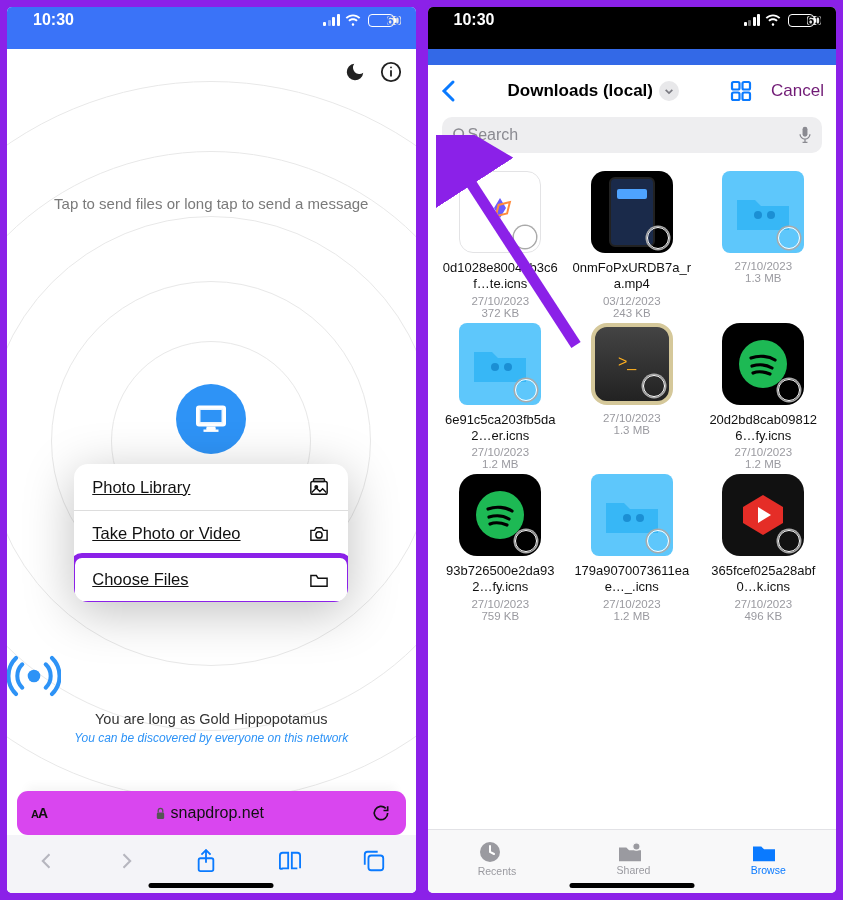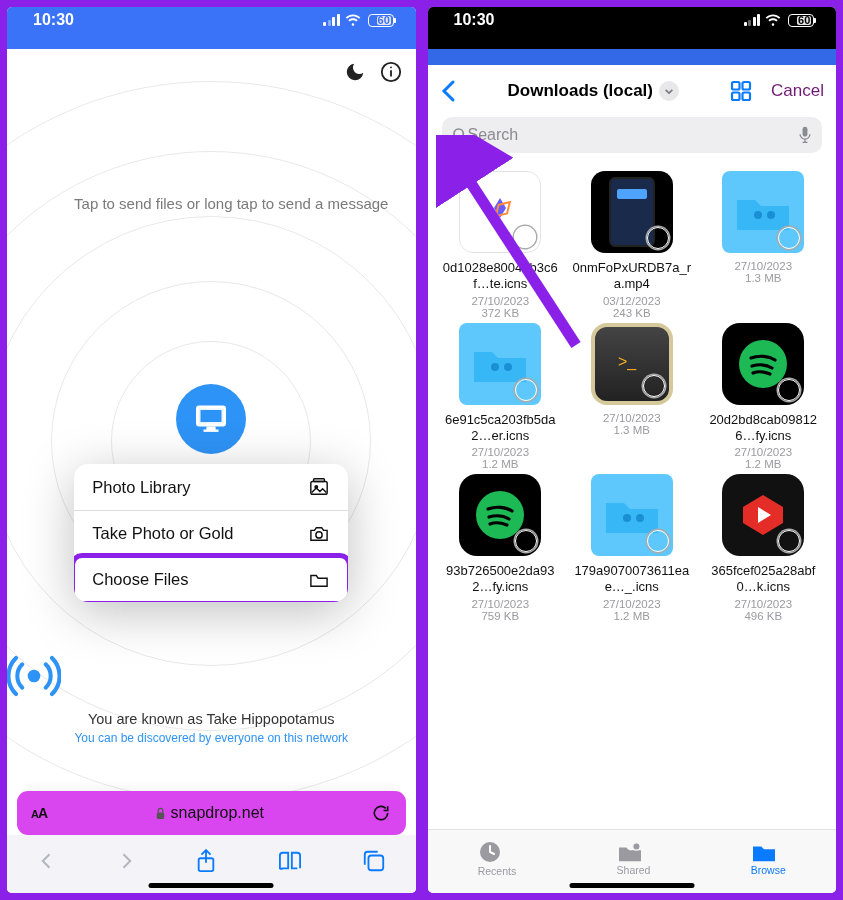--- a/index.html
+++ b/index.html
@@ -11,41 +11,41 @@
   .status-right { display: flex; align-items: center; gap: 5px; }
   .signal { display:inline-flex; align-items:flex-end; gap:1.5px; }
   .signal span { width:3px; background:#fff; border-radius:1px; }
   .signal span:nth-child(1){height:4px}
   .signal span:nth-child(2){height:6px;opacity:.4}
   .signal span:nth-child(3){height:9px}
   .signal span:nth-child(4){height:12px}
   .wifi-ic { width:16px; height:12px; }
   .battery { border:1.5px solid #fff; border-radius:4px; width:26px; height:13px; position:relative; margin-left:2px; display:flex; align-items:center; }
   .battery::after { content:""; position:absolute; right:-3px; top:3.5px; width:2px; height:5px; background:#fff; border-radius:0 1px 1px 0; }
-  .battery-fill { background:#e5e5e5; height:9px; width:60%; margin-left:8px; border-radius:2px; display:flex; align-items:center; justify-content:center; font-size:11px; font-weight:700; color:#3a73f8; }
+  .battery-fill { background:#e5e5e5; height:9px; width:60%; margin-left:18px; border-radius:2px; display:flex; align-items:center; justify-content:center; font-size:13px; font-weight:700; color:#3a73f8; }
   .phone.right .battery-fill { color:#000; }
   .left-content { flex:1; background:#fff; position:relative; overflow:hidden; }
   .rings { position:absolute; top:50%; left:50%; transform:translate(-50%,-30px); }
   .rings div { position:absolute; border:1px solid #e8e8e8; border-radius:50%; left:50%; top:50%; transform:translate(-50%,-50%); }
   .rings div:nth-child(1){width:200px;height:200px}
   .rings div:nth-child(2){width:320px;height:320px}
   .rings div:nth-child(3){width:450px;height:450px}
   .rings div:nth-child(4){width:580px;height:580px}
   .rings div:nth-child(5){width:720px;height:720px}
   .top-ctrls { position:absolute; top:12px; right:14px; display:flex; gap:14px; align-items:center; }
-  .hint-text { position:absolute; top:146px; width:100%; text-align:center; color:#7a7a7a; font-size:15px;margin-left:20px; }
+  .hint-text { position:absolute; top:146px; width:100%; text-align:center; color:#7a7a7a; font-size:15px; }
   .device { position:absolute; top:335px; left:50%; transform:translateX(-50%); width:70px; height:70px; background:#2e93f6; border-radius:50%; display:flex; align-items:center; justify-content:center; }
   .menu { position:absolute; top:415px; left:50%; transform:translateX(-50%); width:274px; background:#fff; border-radius:14px; box-shadow:0 10px 50px rgba(0,0,0,.25); overflow:hidden; }
-  .menu-item { display:flex; align-items:center; justify-content:space-between; padding:13px 18px; font-size:16.5px; color:#111; border-bottom:1px solid #ddd; }
+  .menu-item { display:flex; align-items:center; justify-content:space-between; padding:13px 18px; font-size:16.5px; color:#111; border-bottom:1px solid #ddd;text-decoration:underline; }
   .menu-item:last-child{border-bottom:none}
   .menu-item.highlight { outline:5px solid #8b21e8; outline-offset:-1px; border-radius:8px; }
   .footer-info { position:absolute; bottom:148px; width:100%; text-align:center; }
   .footer-icon { color:#2e93f6; margin-bottom:8px; }
   .known-as { font-size:14.5px; color:#333; margin-bottom:4px; }
-  .discover { font-size:12px; color:#2e93f6; }
+  .discover { font-size:12px; color:#2e93f6;font-style:italic; }
   .addr-bar { position:absolute; bottom:58px; left:10px; right:10px; height:44px; background:#d946ef; border-radius:11px; display:flex; align-items:center; justify-content:space-between; padding:0 14px; font-size:16px; color:#111; box-shadow:0 -15px 10px -10px rgba(0,0,0,.04); }
   .addr-center{display:flex;align-items:center;gap:5px;}
   .safari-toolbar { position:absolute; bottom:0; left:0; right:0; height:58px; background:#f4f4f8; display:flex; align-items:center; justify-content:space-around; padding-bottom:6px; }
   .home-ind { position:absolute; bottom:5px; left:50%; transform:translateX(-50%); width:125px; height:5px; background:#000; border-radius:3px; }
   
   .right-content { flex:1; background:#fff; display:flex; flex-direction:column; position:relative;border-radius:28px; }
   .blue-strip { height:16px; background:#3369e7; }
   .files-nav { height:52px; display:flex; align-items:center; padding:0 12px; gap:8px; }
   .files-title { flex:1; display:flex; align-items:center; justify-content:center; gap:6px; font-size:17px; font-weight:600; }
   .chev-down { width:20px; height:20px; background:#e8e8ea; border-radius:50%; display:flex; align-items:center; justify-content:center; color:#7b7b82; }
@@ -133,21 +133,21 @@
       <div class="menu-item">
         <span>Photo Library</span>
         <svg width="22" height="20" viewBox="0 0 24 22" fill="none" stroke="#111" stroke-width="1.6">
             <rect x="3" y="5" width="18" height="14" rx="2"></rect>
             <rect x="6" y="2" width="12" height="3" rx="1"></rect>
             <circle cx="9" cy="11" r="1.4" fill="#111"></circle>
             <path d="M4 17l5-5 4 4 3-3 4 4"></path>
           </svg>
       </div>
       <div class="menu-item">
-        <span>Take Photo or Gold</span>
+        <span>Take Photo or Video</span>
         <svg width="22" height="18" viewBox="0 0 24 20" fill="none" stroke="#111" stroke-width="1.6">
             <path d="M3 6h4l2-3h6l2 3h4v11H3z"></path>
             <circle cx="12" cy="11" r="3.5"></circle>
           </svg>
       </div>
       <div class="menu-item highlight">
         <span>Choose Files</span>
         <svg width="22" height="18" viewBox="0 0 24 20" fill="none" stroke="#111" stroke-width="1.6">
             <path d="M3 5h6l2 3h10v9H3z"></path>
           </svg>
@@ -155,21 +155,21 @@
     </div>
 
     <div class="footer-info">
       <div class="footer-icon">
         <svg width="54" height="54" viewBox="0 0 60 60" fill="none" stroke="#2e93f6" stroke-width="4.5" stroke-linecap="round">
             <circle cx="30" cy="30" r="7" fill="#2e93f6" stroke="none"></circle>
             <path d="M17 43a18 18 0 010-26M43 17a18 18 0 010 26"></path>
             <path d="M10 50a28 28 0 010-40M50 10a28 28 0 010 40"></path>
           </svg>
       </div>
-      <div class="known-as">You are known as Take Hippopotamus</div>
+      <div class="known-as">You are long as Gold Hippopotamus</div>
       <div class="discover">You can be discovered by everyone on this network</div>
     </div>
 
     <div class="addr-bar">
       <span style="font-size:14px;font-weight:600;letter-spacing:-1px"><span style="font-size:11px">A</span>A</span>
       <span class="addr-center">
         <svg width="11" height="13" viewBox="0 0 12 14" fill="#555">
             <rect x="2" y="6" width="8" height="7" rx="1.5"></rect>
             <path d="M3.5 6V4a2.5 2.5 0 115 0v2" fill="none" stroke="#555" stroke-width="1.4"></path>
           </svg>

